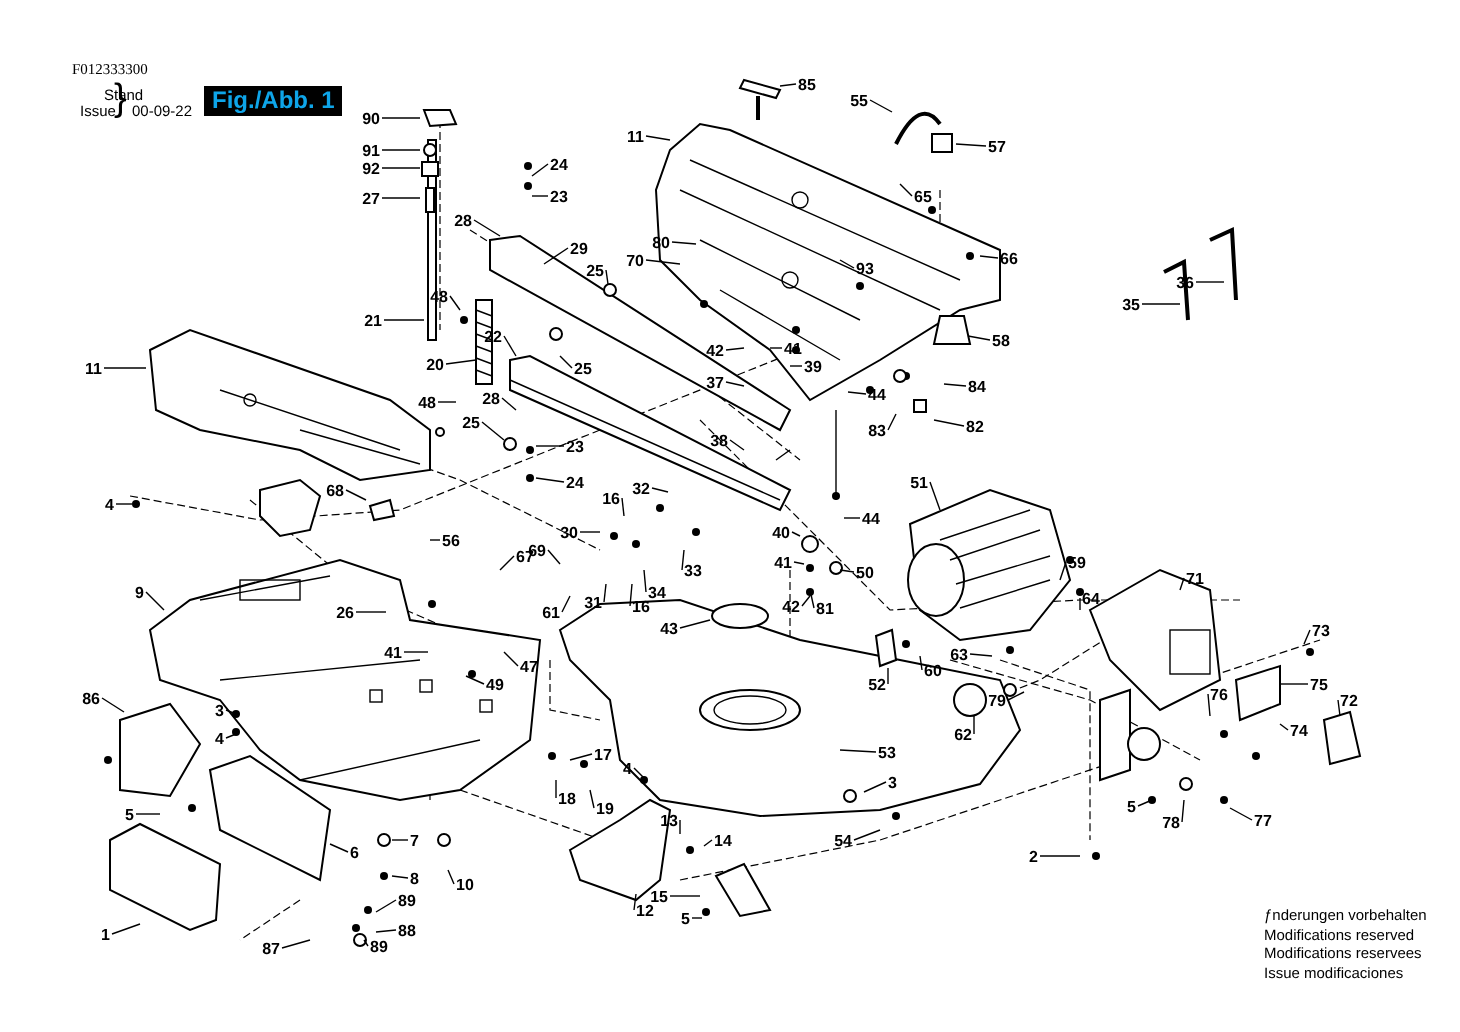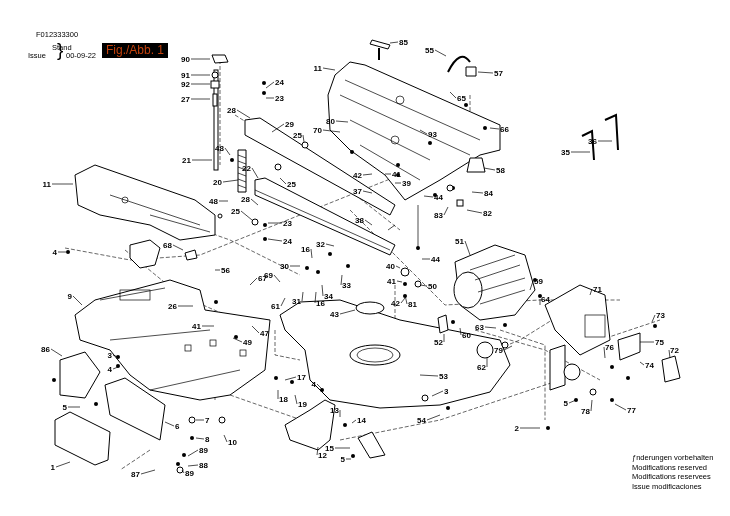--- a/index.html
+++ b/index.html
@@ -1,23 +1,23 @@
 <!DOCTYPE html>
 <html><head>
 <meta charset="utf-8">
 <style>
   html,body{margin:0;padding:0;background:#fff;}
   body{width:730px;height:516px;position:relative;overflow:hidden;font-family:"Liberation Sans",sans-serif;color:#000;}
   .hdr{position:absolute;font-size:7.5px;line-height:9px;}
-  #docnum{left:36px;top:30px;}
+  #docnum{left:36px;top:30px;font-family:Liberation Serif, serif;}
   #stand{left:52px;top:43px;text-align:right;}
-  #issue{left:28px;top:51px;}
+  #issue{left:40px;top:51px;}
   #brace{left:57px;top:40px;font-size:19px;line-height:19px;font-weight:300;}
   #date{left:66px;top:51px;}
-  #figbox{position:absolute;left:102px;top:43px;background:#000;color:#c2410c;font-weight:normal;font-size:12px;padding:0 4px;line-height:15px;}
+  #figbox{position:absolute;left:102px;top:43px;background:#000;color:#0ea5e9;font-weight:bold;font-size:12px;padding:0 4px;line-height:15px;}
   #notes{position:absolute;left:632px;top:453px;font-size:7.5px;line-height:9.5px;}
   svg{position:absolute;left:0;top:0;}
   .part{fill:#fff;stroke:#000;stroke-width:1;}
   .thin{fill:none;stroke:#000;stroke-width:.7;}
   .dash{fill:none;stroke:#000;stroke-width:.6;stroke-dasharray:4 2;}
   .lead{stroke:#000;stroke-width:.7;}
   .lbl{font-family:"Liberation Sans",sans-serif;font-size:8px;font-weight:bold;fill:#000;}
   .blk{fill:#000;}
 </style>
 </head>

